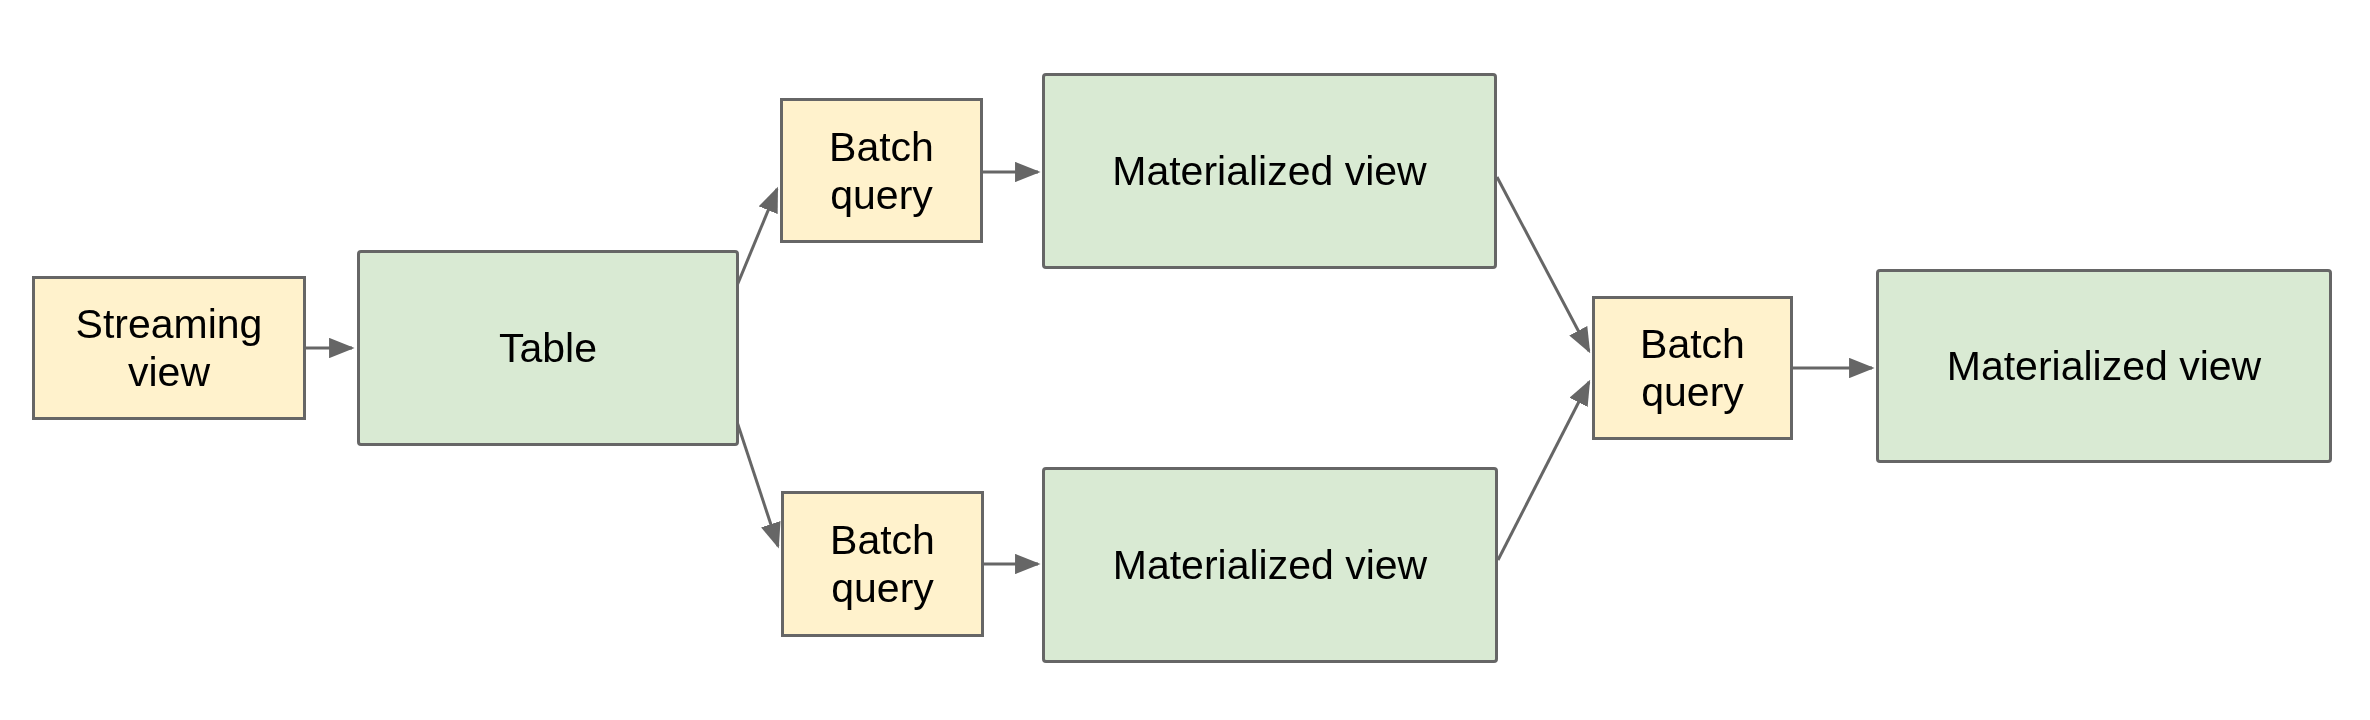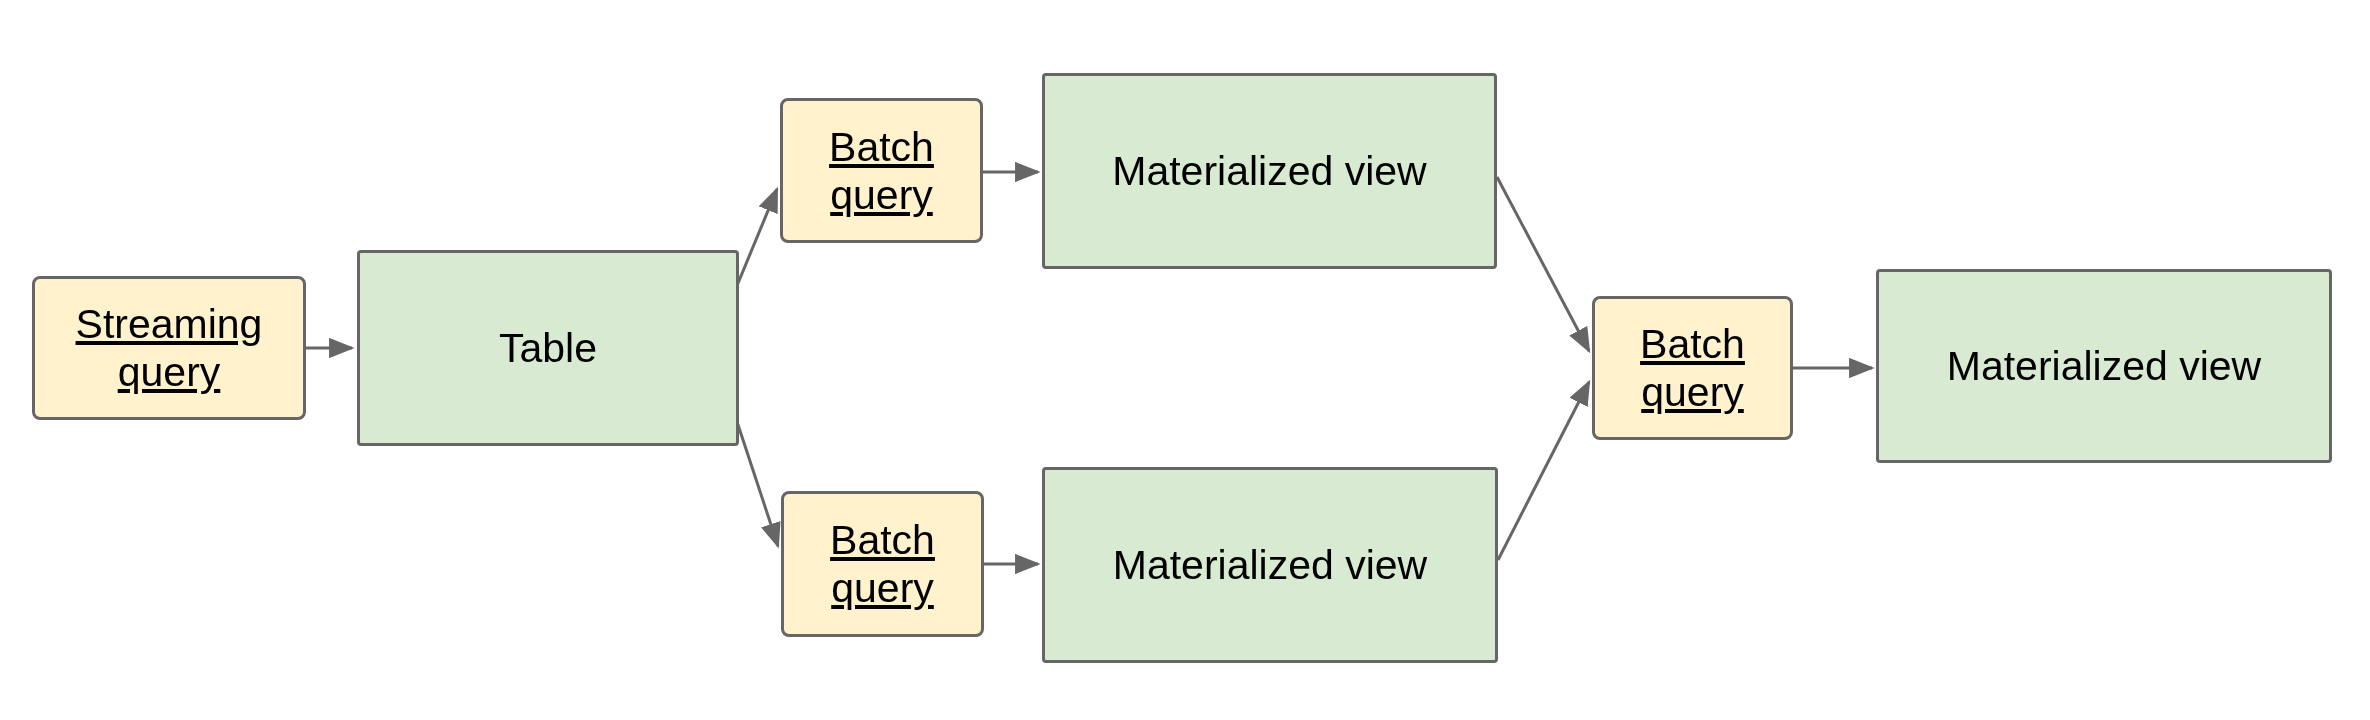--- a/index.html
+++ b/index.html
@@ -38,22 +38,21 @@
     justify-content: center;
     text-align: center;
     border: 3px solid var(--node-border, #666666);
     color: var(--text, #000000);
     font-size: 41px;
     line-height: 48px;
     padding: 0 8px;
   }
   .node.query {
     background: var(--query-fill, #fff2cc);
-    border-radius: 8px;
-    text-decoration: underline;
+    border-radius: 0;
   }
   .node.view {
     background: var(--view-fill, #d9ead3);
     border-radius: 4px;
   }
   .node .label {
     display: block;
   }
 </style>
 </head>
@@ -72,21 +71,21 @@
     <line class="edge" x1="712" y1="346" x2="777" y2="189" marker-end="url(#arrowhead)"></line>
     <line class="edge" x1="983" y1="172" x2="1038" y2="172" marker-end="url(#arrowhead)"></line>
     <line class="edge" x1="712" y1="346" x2="778" y2="546" marker-end="url(#arrowhead)"></line>
     <line class="edge" x1="984" y1="564" x2="1038" y2="564" marker-end="url(#arrowhead)"></line>
     <line class="edge" x1="1497" y1="177" x2="1589" y2="351" marker-end="url(#arrowhead)"></line>
     <line class="edge" x1="1498" y1="560" x2="1589" y2="382" marker-end="url(#arrowhead)"></line>
     <line class="edge" x1="1793" y1="368" x2="1872" y2="368" marker-end="url(#arrowhead)"></line>
   </svg>
 
   <div class="node query" style="left:32px; top:276px; width:274px; height:144px;">
-    <span class="label">Streaming query</span>
+    <span class="label">Streaming view</span>
   </div>
 
   <div class="node view" style="left:357px; top:250px; width:382px; height:196px;">
     <span class="label">Table</span>
   </div>
 
   <div class="node query" style="left:780px; top:98px; width:203px; height:145px;">
     <span class="label">Batch query</span>
   </div>
 

